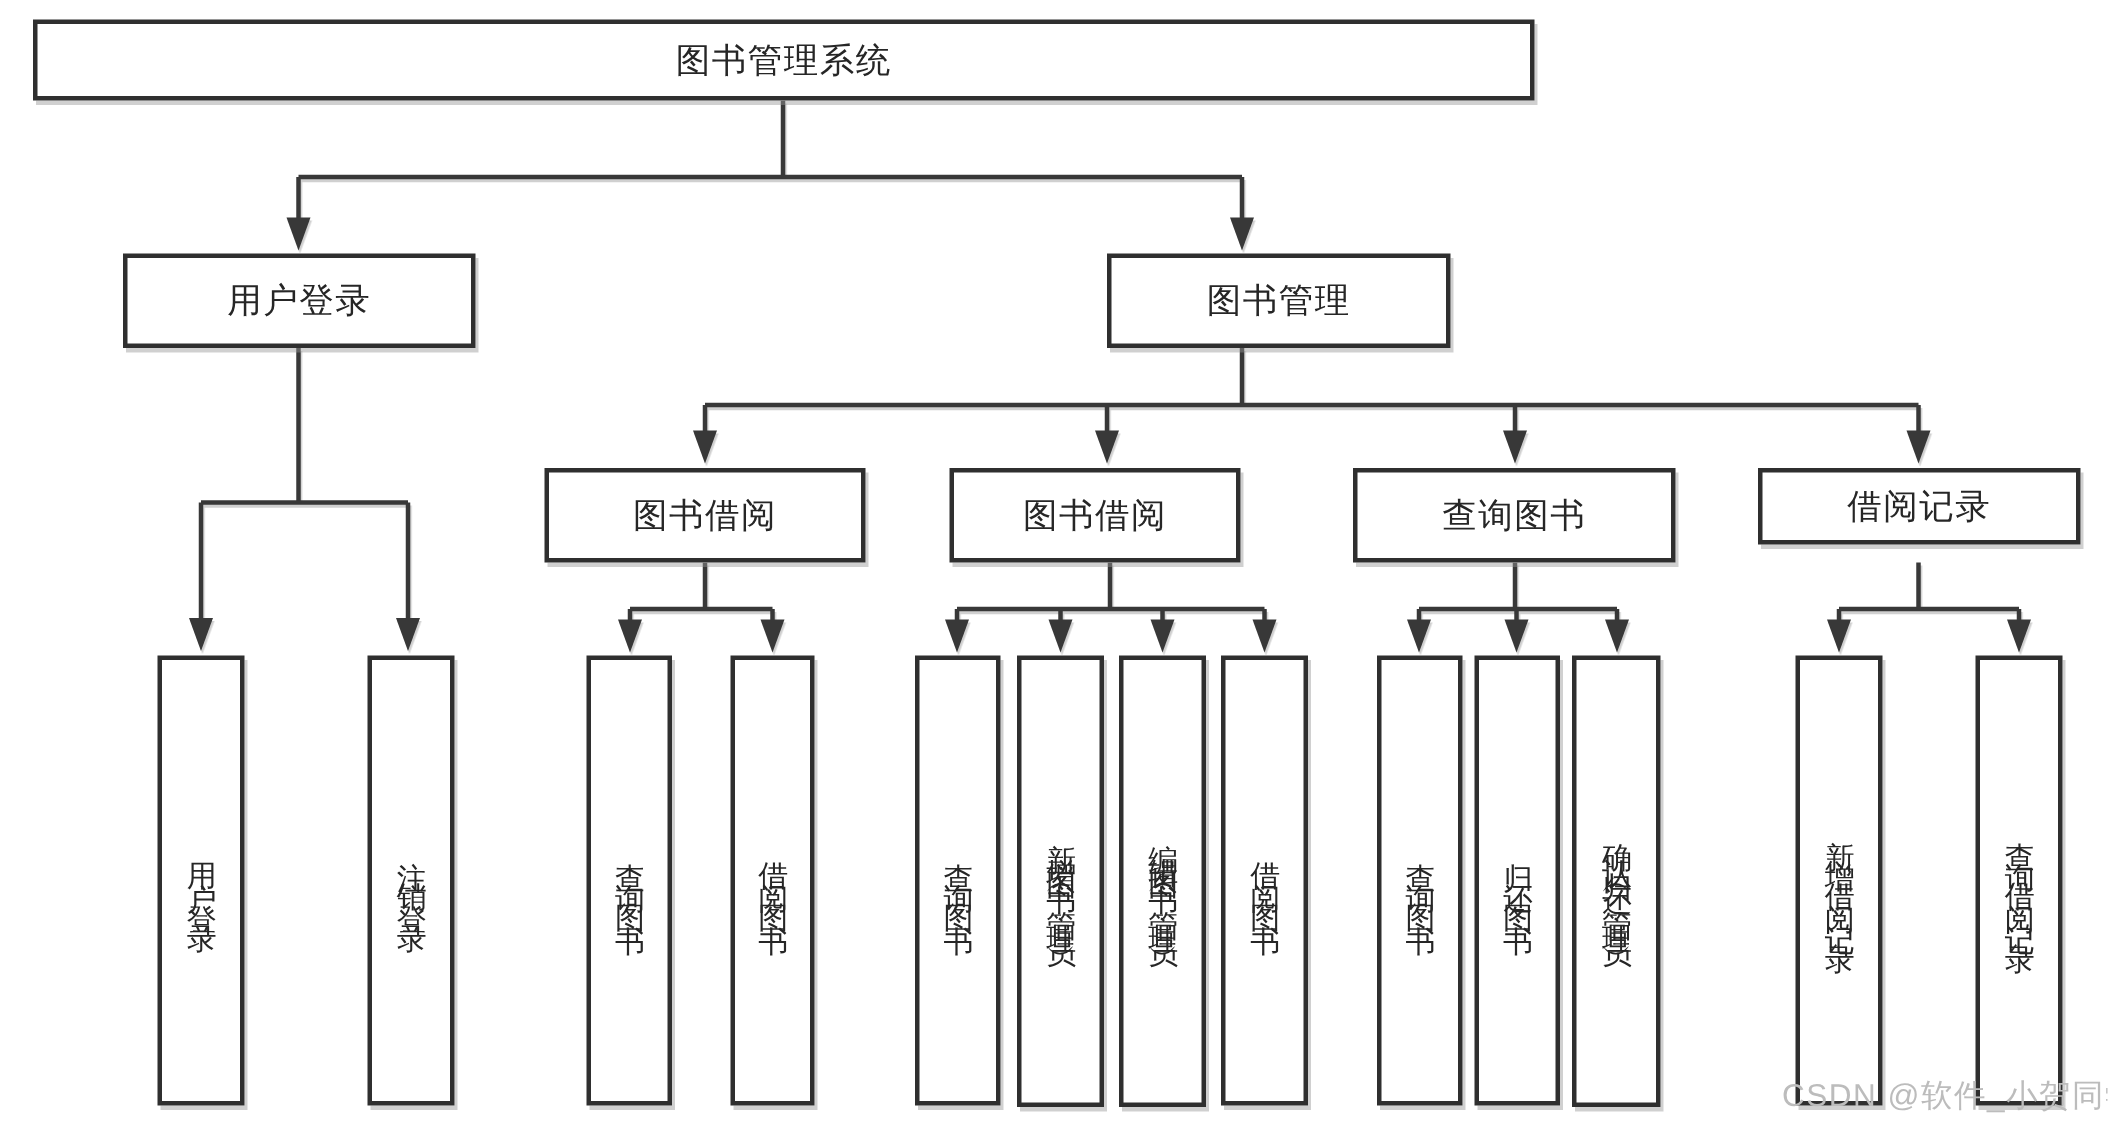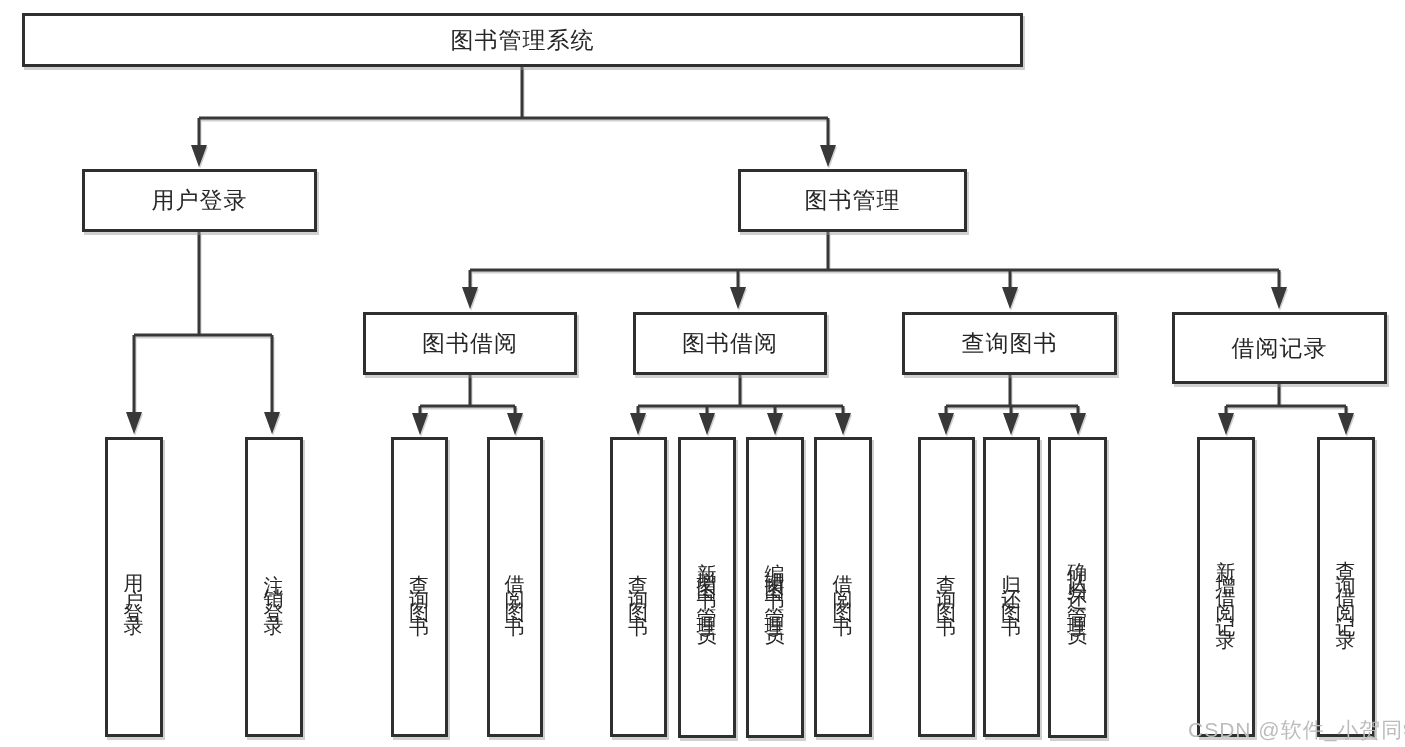--- a/index.html
+++ b/index.html
@@ -118,21 +118,21 @@
   </svg>
 
   <div class="box" style="left:22px; top:13px; width:1001px; height:54px;">图书管理系统</div>
 
   <div class="box" style="left:82px; top:169px; width:235px; height:63px;">用户登录</div>
   <div class="box" style="left:738px; top:169px; width:229px; height:63px;">图书管理</div>
 
   <div class="box" style="left:363px; top:312px; width:214px; height:63px;">图书借阅</div>
   <div class="box" style="left:633px; top:312px; width:194px; height:63px;">图书借阅</div>
   <div class="box" style="left:902px; top:312px; width:215px; height:63px;">查询图书</div>
-  <div class="box" style="left:1172px; top:312px; width:215px; height:72px;">借阅记录</div>
+  <div class="box" style="left:1172px; top:312px; width:215px; height:51px;">借阅记录</div>
 
   <div class="box vbox" style="left:105px; top:437px; width:58px; height:300px;">用户登录</div>
   <div class="box vbox" style="left:245px; top:437px; width:58px; height:300px;">注销登录</div>
 
   <div class="box vbox" style="left:391px; top:437px; width:57px; height:300px;">查询图书</div>
   <div class="box vbox" style="left:487px; top:437px; width:56px; height:300px;">借阅图书</div>
 
   <div class="box vbox" style="left:610px; top:437px; width:57px; height:300px;">查询图书</div>
   <div class="box vbox tight" style="left:678px; top:437px; width:58px; height:301px;">新增图书（管理员）</div>
   <div class="box vbox tight" style="left:746px; top:437px; width:58px; height:301px;">编辑图书（管理员）</div>

